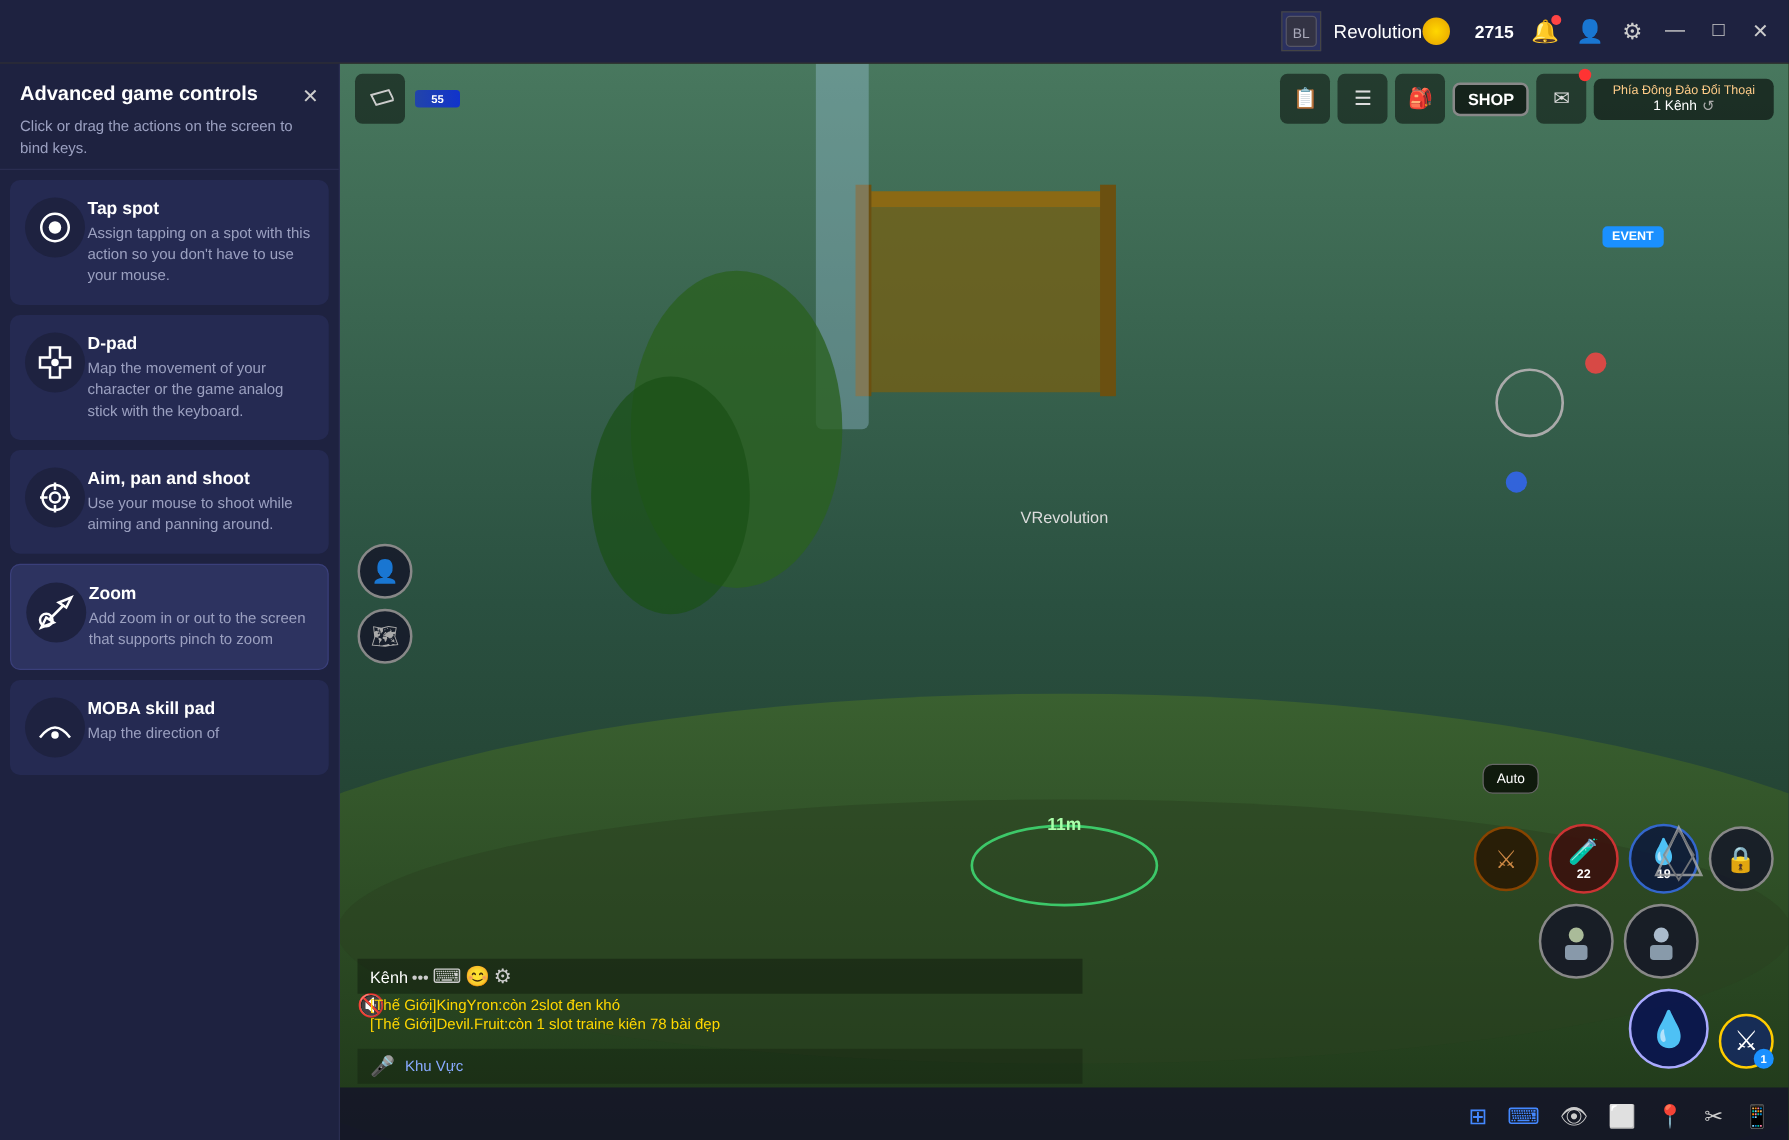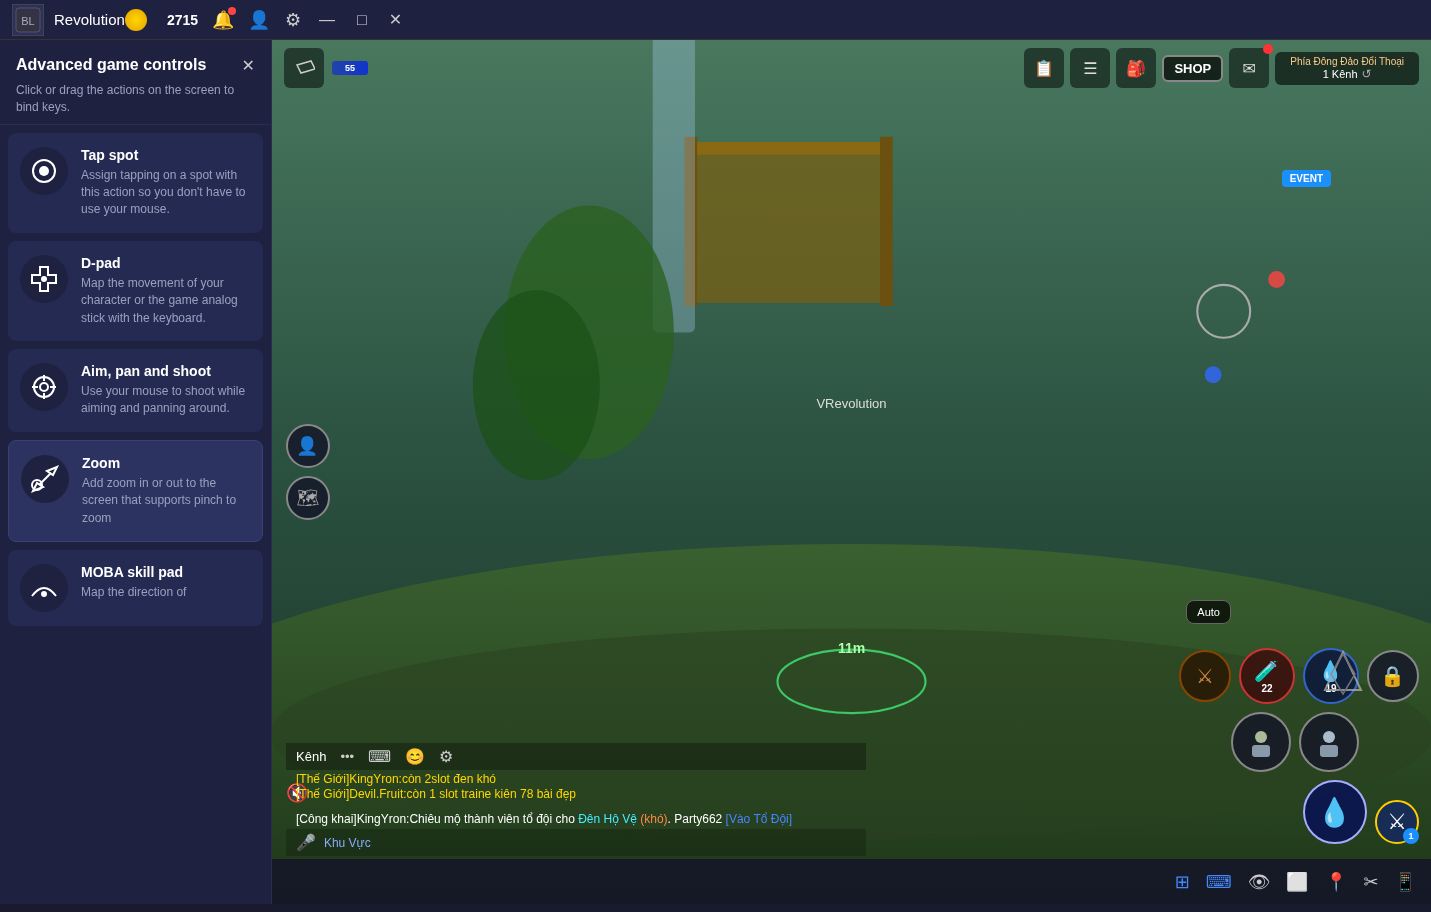--- a/index.html
+++ b/index.html
@@ -1,21 +1,21 @@
 <!DOCTYPE html>
 <html><head>
   <meta charset="utf-8">
   <style>
     * { margin: 0; padding: 0; box-sizing: border-box; }
     body { width: 1431px; height: 912px; overflow: hidden; font-family: 'Segoe UI', Arial, sans-serif; background: #1a1a2e; }
 
     
     .title-bar {
-      display: flex; align-items: center; justify-content: flex-start;
-      background: #1e2240; height: 40px; padding: 16px 12px;
+      display: flex; align-items: center; justify-content: flex-end;
+      background: #1e2240; height: 51px; padding: 16px 12px;
       border-bottom: 1px solid #333;
     }
     .title-bar-left { display: flex; align-items: center; gap: 10px; }
     .title-bar-app-icon {
       width: 32px; height: 32px; background: #2a3060;
       border: 1px solid #444; display: flex; align-items: center; justify-content: center;
       font-size: 14px; color: #aaa;
     }
     .title-bar-title { color: #ffffff; font-size: 15px; font-weight: 500; }
     .title-bar-right { display: flex; align-items: center; gap: 14px; }
@@ -42,21 +42,21 @@
     .panel-subtitle { color: #9ba0c0; font-size: 12px; line-height: 1.4; }
 
     .controls-list {
       flex: 1; overflow-y: auto; padding: 8px;
     }
     .controls-list::-webkit-scrollbar { width: 4px; }
     .controls-list::-webkit-scrollbar-track { background: #1e2240; }
     .controls-list::-webkit-scrollbar-thumb { background: #3a3f6e; border-radius: 2px; }
 
     .control-item {
-      display: flex; align-items: flex-start; gap: 13px;
+      display: flex; align-items: flex-start; gap: 2px;
       background: #252a52; border-radius: 8px; padding: 14px 12px;
       margin-bottom: 8px; cursor: pointer; transition: background 0.15s;
     }
     .control-item.active { background: #2d3360; border: 1px solid #3a3f7a; }
 
     .control-icon {
       width: 48px; height: 48px; min-width: 48px;
       background: #1e2240; border-radius: 50%;
       display: flex; align-items: center; justify-content: center;
       color: #fff; font-size: 20px;
@@ -402,36 +402,30 @@
       <div style="position:absolute;left:14px;bottom:100px;color:#888;font-size:18px;z-index:10;">🔇</div>
 
       <div style="position:absolute;right:60px;bottom:200px;opacity:0.8;z-index:10;">
         <svg width="56" height="56" viewBox="0 0 56 56">
           <path d="M10 46 L28 8 L46 46 Z" fill="none" stroke="#aaa" stroke-width="2"></path>
           <path d="M28 10 L40 30 L28 50 L16 30 Z" fill="none" stroke="#888" stroke-width="1.5"></path>
         </svg>
       </div>
 
       <div class="chat-area" style="position:absolute;bottom:48px;left:14px;width:580px;z-index:10;">
-        <div style="display:flex;align-items:center;gap:14px;padding:4px 10px;background:rgba(0,0,0,0.3);">
+        <div style="display:flex;align-items:center;gap:3px;padding:4px 10px;background:rgba(0,0,0,0.3);">
           <span style="color:#fff;font-size:13px;">Kênh</span>
           <span style="color:#ccc;font-size:13px;">•••</span>
           <span style="color:#ccc;font-size:16px;">⌨</span>
           <span style="color:#ccc;font-size:16px;">😊</span>
           <span style="color:#ccc;font-size:16px;">⚙</span>
         </div>
         <div style="padding:2px 10px;">
           <div style="font-size:12px;color:#ffd700;margin-bottom:1px;">[Thế Giới]KingYron:còn 2slot đen khó</div>
           <div style="font-size:12px;color:#ffd700;margin-bottom:11px;">[Thế Giới]Devil.Fruit:còn 1 slot traine kiên 78 bài đẹp</div>
-          <div style="font-size:12px;color:#fff;margin-bottom:1px;">
-            [Công khai]KingYron:Chiêu mộ thành viên tổ đội cho 
-            <span style="color:#44eeff;">Đên Hộ Vệ</span>
-            <span style="color:#ff8844;"> (khó)</span>. Party662
-            <span style="color:#4488ff;cursor:pointer;">[Vào Tổ Đội]</span>
-          </div>
         </div>
         <div style="display:flex;align-items:center;gap:8px;padding:4px 10px;background:rgba(0,0,0,0.2);">
           <span style="color:#aaa;font-size:16px;">🎤</span>
           <span style="color:#88aaff;font-size:12px;">Khu Vực</span>
         </div>
       </div>
 
       <div class="game-bottom-toolbar">
         <span class="toolbar-icon active">⊞</span>
         <span class="toolbar-icon active">⌨</span>

